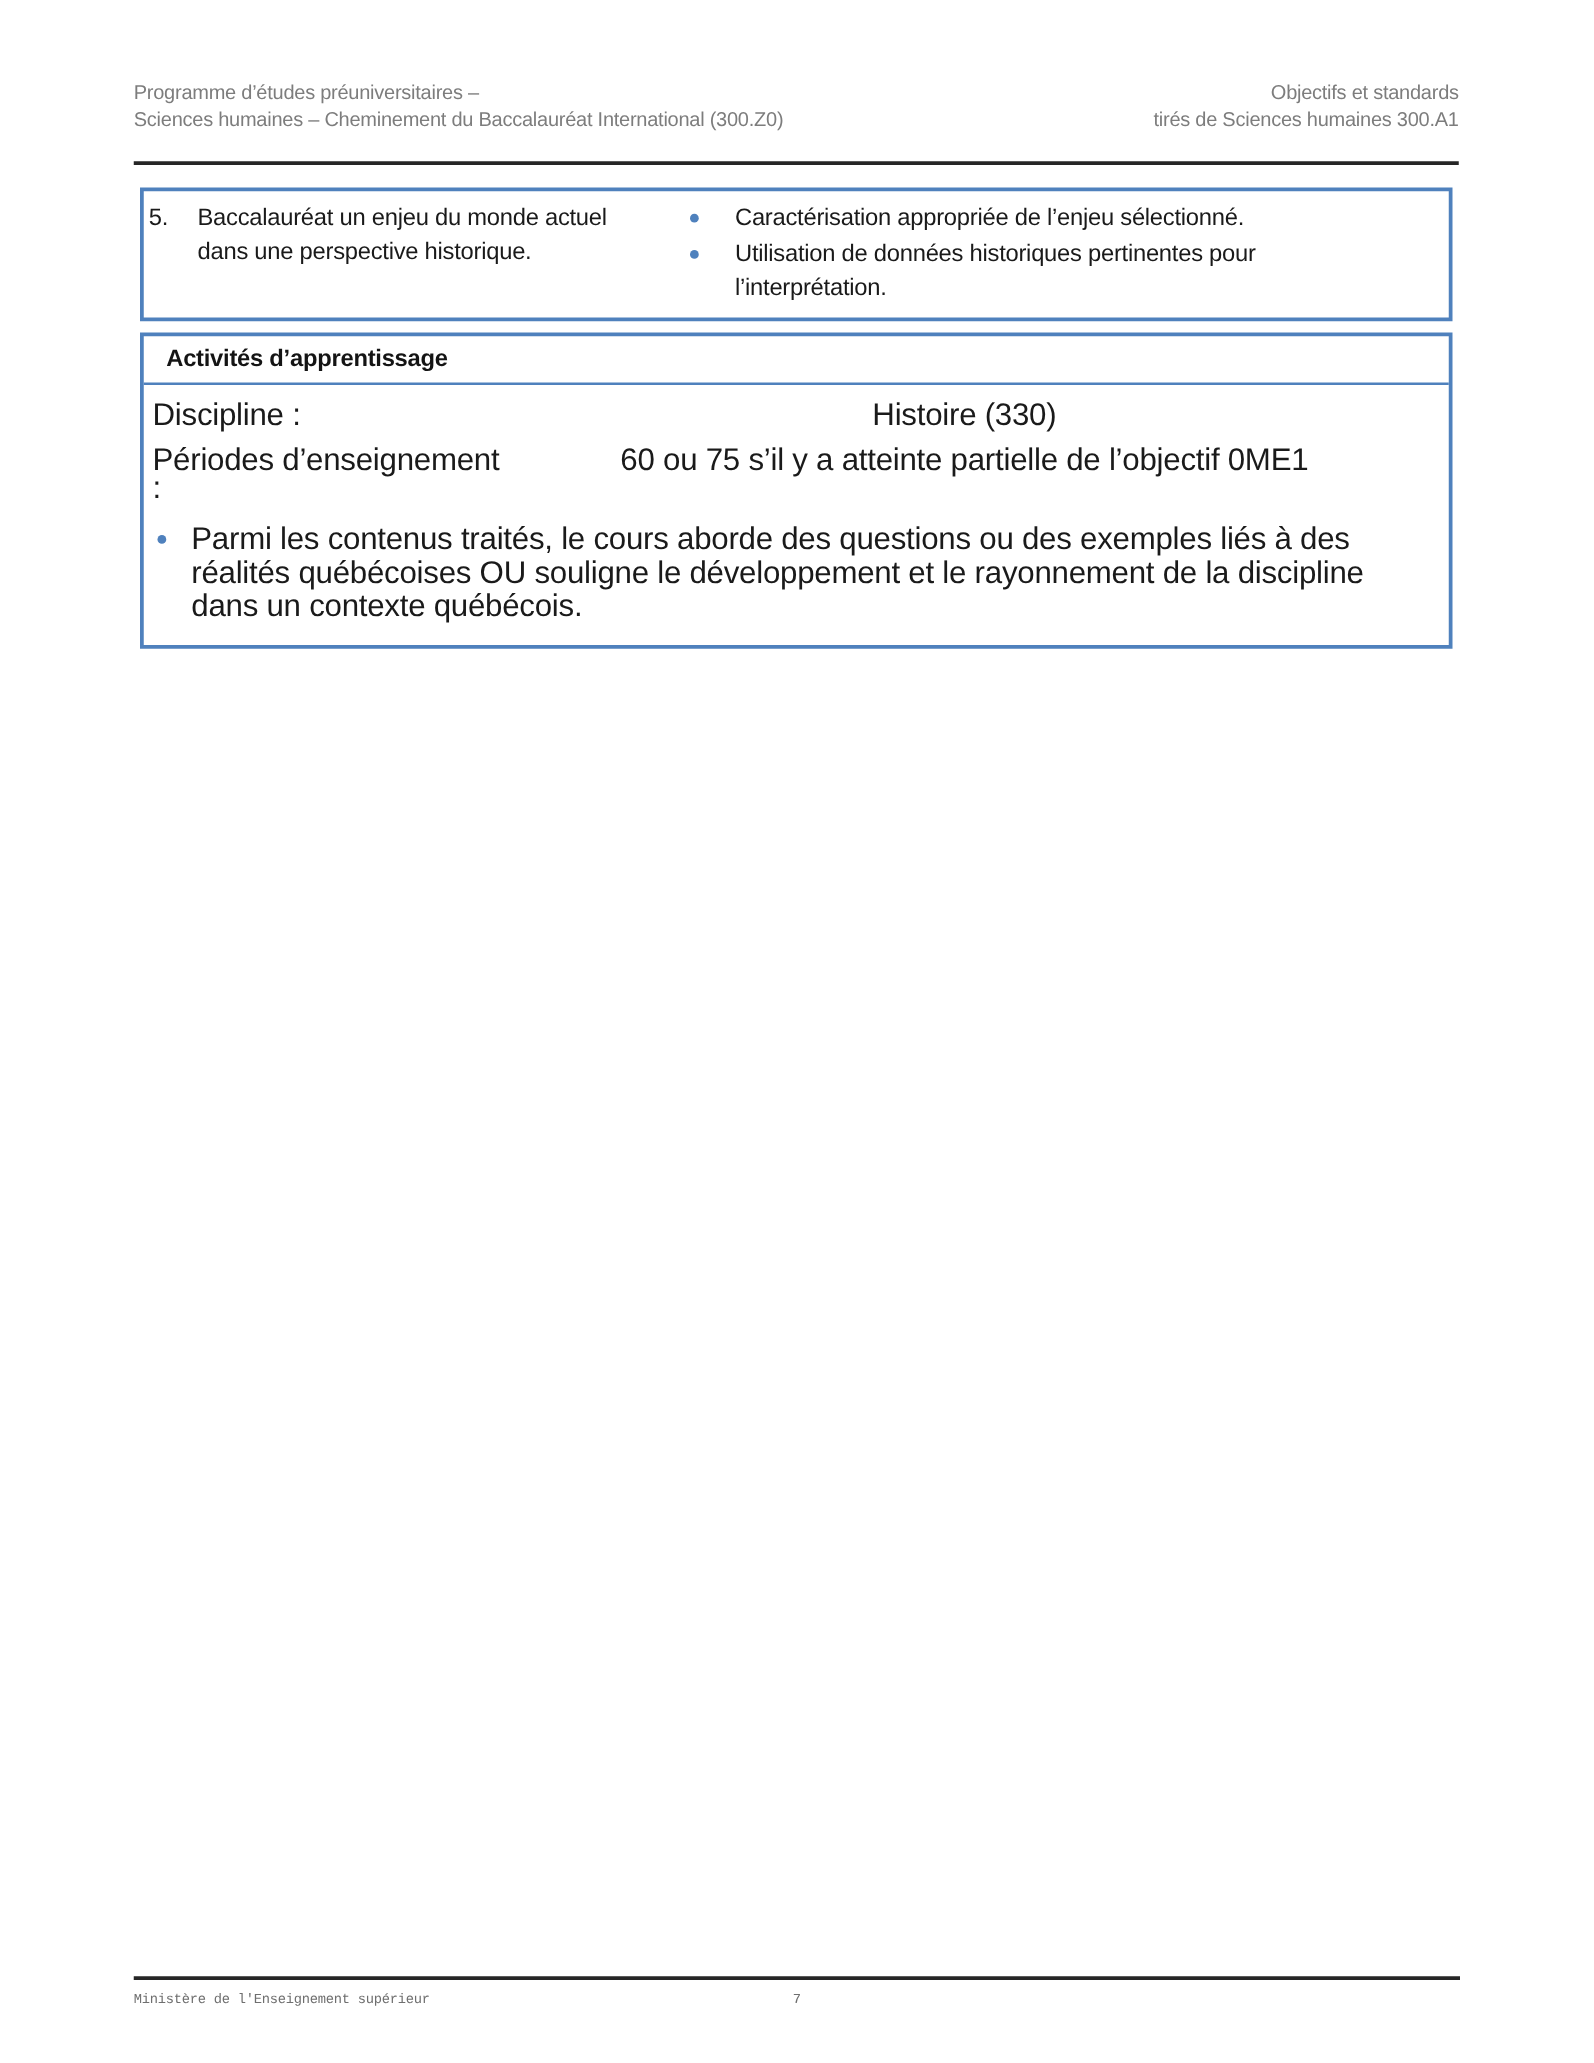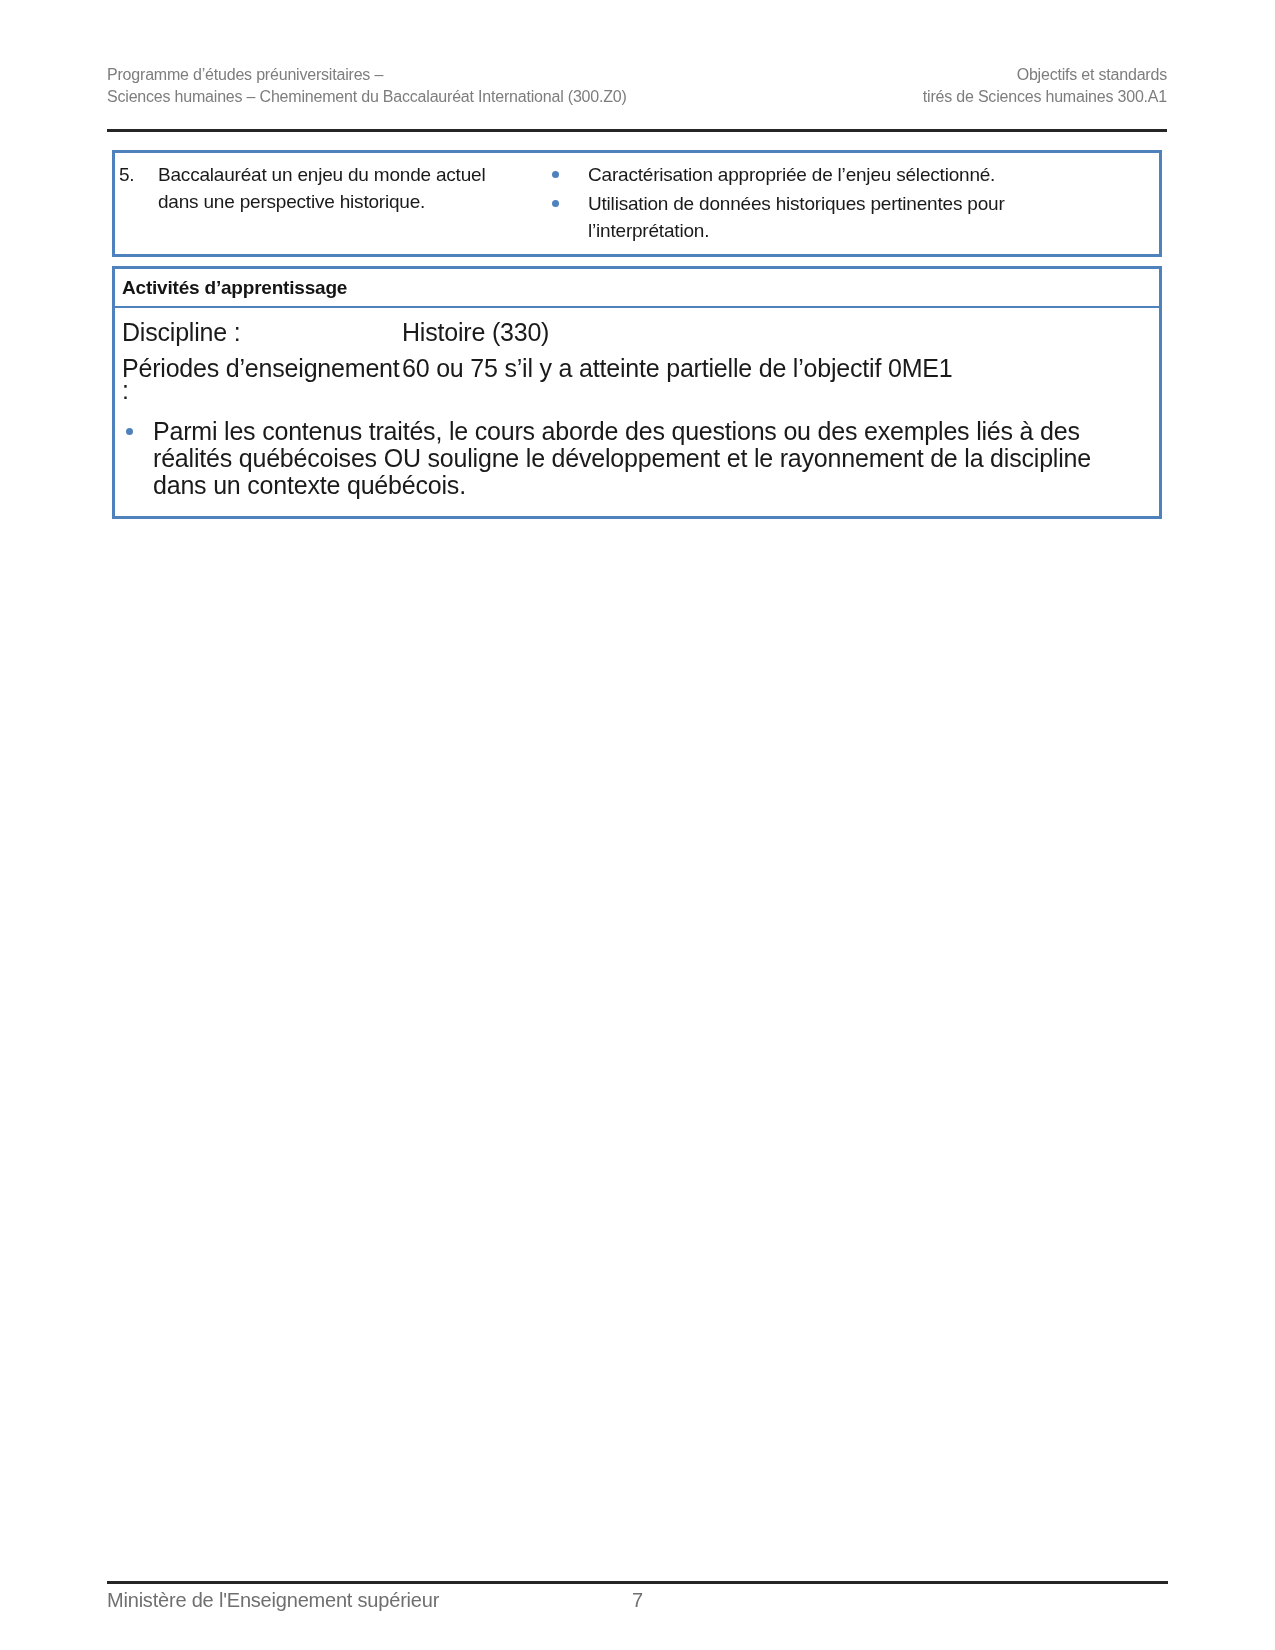--- a/index.html
+++ b/index.html
@@ -91,35 +91,35 @@
   }
   .criterion-text {
     margin-left: 29px;
     width: 540px;
   }
 
   
   .act-header {
     font-size: 19px;
     font-weight: bold;
-    padding: 8px 10px 7px 7px;
+    padding: 8px 10px 7px 18px;
     border-bottom: 2px solid #4f81bd;
     color: #141414;
   }
   .act-body {
     padding: 13px 18px 17px 7px;
     font-size: 25px;
     line-height: 22px;
   }
   .field-row {
     display: flex;
     margin-bottom: 14px;
   }
   .field-label { width: 280px; flex-shrink: 0; }
-  .field-value { flex: 1; }
+  .field-value { flex: 1; text-align: center; }
 
   .precision-bullet {
     display: flex;
     align-items: flex-start;
     margin-top: 17px;
     line-height: 27px;
   }
   .precision-bullet .bullet-dot { margin-left: 4px; margin-top: 10px; }
   .precision-text {
     margin-left: 20px;
@@ -127,23 +127,24 @@
   }
 
   
   .footer {
     position: absolute;
     left: 107px;
     right: 107px;
     top: 1581px;
     border-top: 3px solid #262626;
     padding-top: 6px;
-    font-size: 20px;
+    font-size: 11px;
     line-height: 20px;
     color: #6f6f6f;
+    font-family: Liberation Mono, monospace;
   }
   .footer-inner {
     position: relative;
     width: 100%;
   }
   .footer-page {
     position: absolute;
     left: 0;
     right: 0;
     text-align: center;

